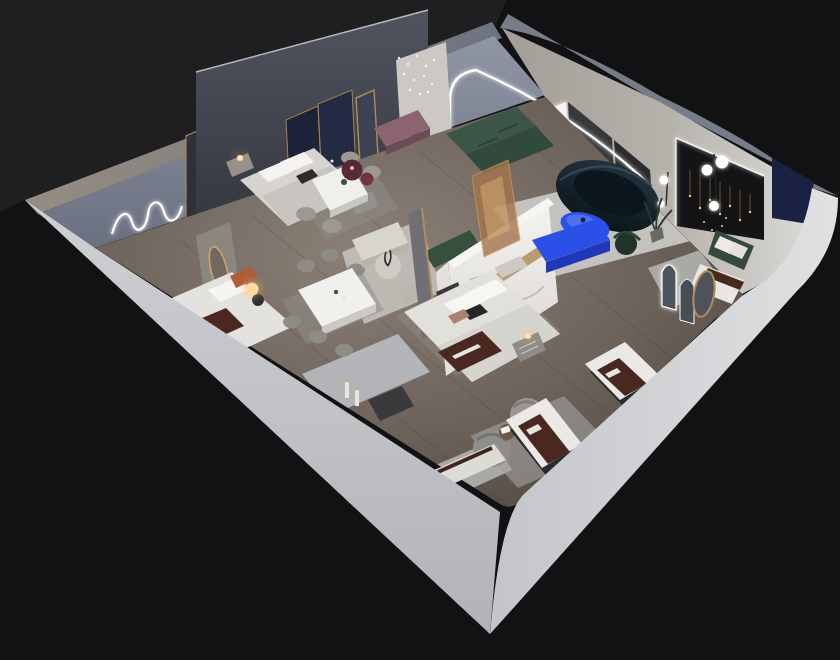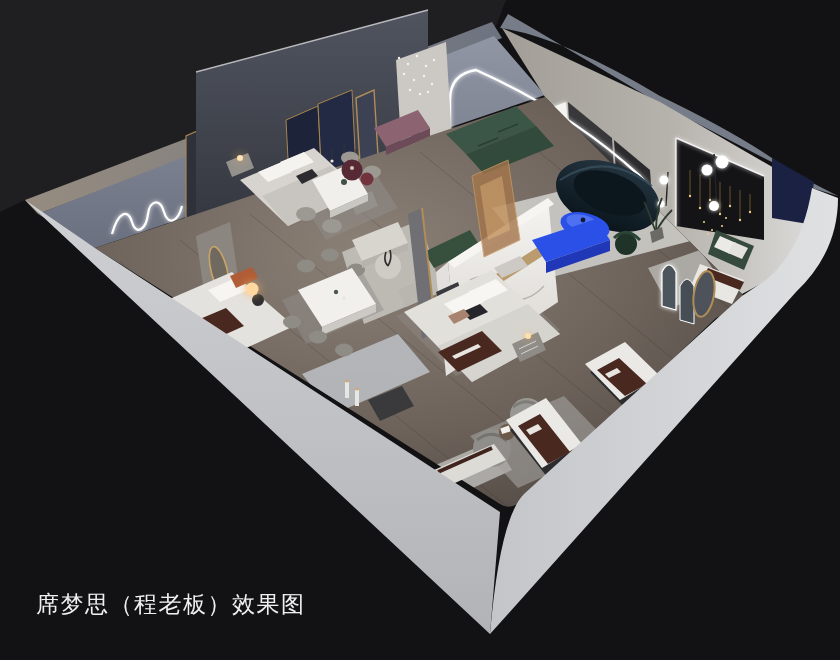--- a/index.html
+++ b/index.html
@@ -383,14 +383,13 @@
 
   <g>
     <path d="M434,470 L494,444 L506,460 L446,487 Z" fill="#dddbd6"></path>
     <path d="M438,472 L492,448" stroke="#3f241d" stroke-width="4"></path>
   </g>
 
   <path d="M25,200 L490,634 L500,512 L95,248 Z" fill="url(#gSW)"></path>
   <path d="M490,634 L796,292 Q838,252 838,198 L812,188 Q802,250 766,280 L742,296 L524,494 Q500,518 490,634 Z" fill="url(#gSE)"></path>
 </svg>
 
-<div class="caption">席梦思（程老板）效果图</div>
 </div>
 
 </body></html>

